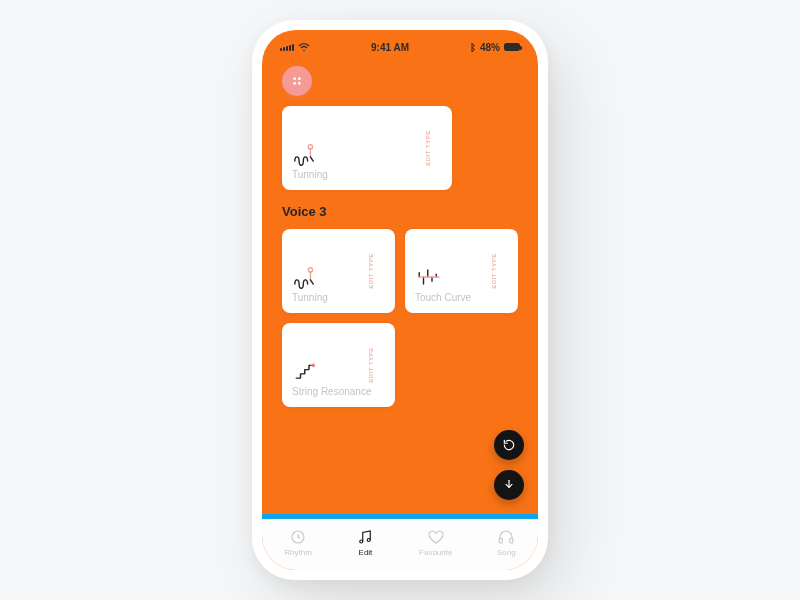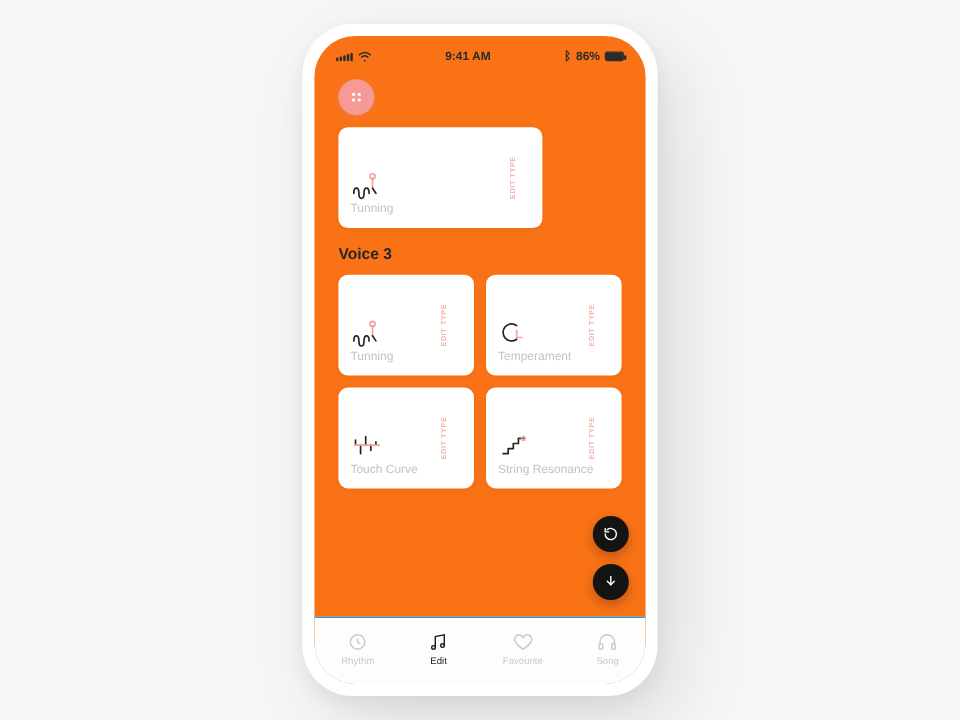--- a/index.html
+++ b/index.html
@@ -74,21 +74,21 @@
     position:absolute; right:6px; top:50%; transform: translateY(-50%) rotate(-90deg);
     font-size:6px; letter-spacing:.5px; color:#f3b2ab; font-weight:600; white-space:nowrap;
     transform-origin:center;
   }
   
   .fab-stack { position:absolute; right:14px; bottom:70px; display:flex; flex-direction:column; gap:10px; }
   .fab { width:30px; height:30px; border-radius:50%; background:#141414; display:flex; align-items:center; justify-content:center; box-shadow:0 4px 10px rgba(0,0,0,.25); }
   .fab svg { width:14px; height:14px; stroke:#fff; }
   
   .tabbar {
-    height:56px; border-top:1px solid #0ea5e9; background:#fdfdfe;
+    height:56px; border-top:5px solid #0ea5e9; background:#fdfdfe;
     display:flex; align-items:center; justify-content:space-around;
     padding-bottom:4px;
     margin-top:48px;
   }
   .tab { display:flex; flex-direction:column; align-items:center; gap:2px; color:#c9c9ce; }
   .tab.active { color:#1d1d1f; }
   .tab svg { width:18px; height:18px; stroke:currentColor; fill:none; stroke-width:1.6; }
   .tab span { font-size:8px; font-weight:500; }
   .phone::after{
     content:""; position:absolute; bottom:12px; left:50%; transform:translateX(-50%);
@@ -113,21 +113,21 @@
           </span>
         <svg width="12" height="9" viewBox="0 0 24 18" fill="none" stroke="#2b2b2b" stroke-width="2.4">
             <path d="M2 6c6-6 14-6 20 0"></path>
             <path d="M6 10c4-4 8-4 12 0"></path>
             <circle cx="12" cy="15" r="1.6" fill="#2b2b2b" stroke="none"></circle>
           </svg>
       </div>
       <div>9:41 AM</div>
       <div class="sb-right">
         <span class="bt">ᛒ</span>
-        <span>86%</span>
+        <span>48%</span>
         <span class="batt">
             <i></i>
           </span>
       </div>
     </div>
 
     <div class="header">
       <div class="headbtn">
         <svg viewBox="0 0 24 24" fill="#fff">
             <circle cx="8" cy="8" r="2.4"></circle>
@@ -165,30 +165,20 @@
                 <circle cx="26" cy="6" r="3" stroke="#f2a39b"></circle>
                 <path d="M26 20l4 6"></path>
               </svg>
             </div>
           <div class="lbl">Tunning</div>
           <div class="side-tag">EDIT TYPE</div>
         </div>
         <div class="card">
           <div class="ico">
               <svg viewBox="0 0 48 32" fill="none" stroke-width="2" stroke-linecap="round">
-                <path d="M22 8a10 10 0 1 0 0 16"></path>
-                <path d="M22 14v8h6" stroke="#f2a39b"></path>
-              </svg>
-            </div>
-          <div class="lbl">Temperament</div>
-          <div class="side-tag">EDIT TYPE</div>
-        </div>
-        <div class="card">
-          <div class="ico">
-              <svg viewBox="0 0 48 32" fill="none" stroke-width="2" stroke-linecap="round">
                 <path d="M6 16v-6M12 16v10M18 16v-10M24 16v6M30 16v-4"></path>
                 <path d="M6 16h28" stroke="#f2a39b"></path>
               </svg>
             </div>
           <div class="lbl">Touch Curve</div>
           <div class="side-tag">EDIT TYPE</div>
         </div>
         <div class="card">
           <div class="ico">
               <svg viewBox="0 0 48 32" fill="none" stroke-width="2" stroke-linecap="round" stroke-linejoin="round">

